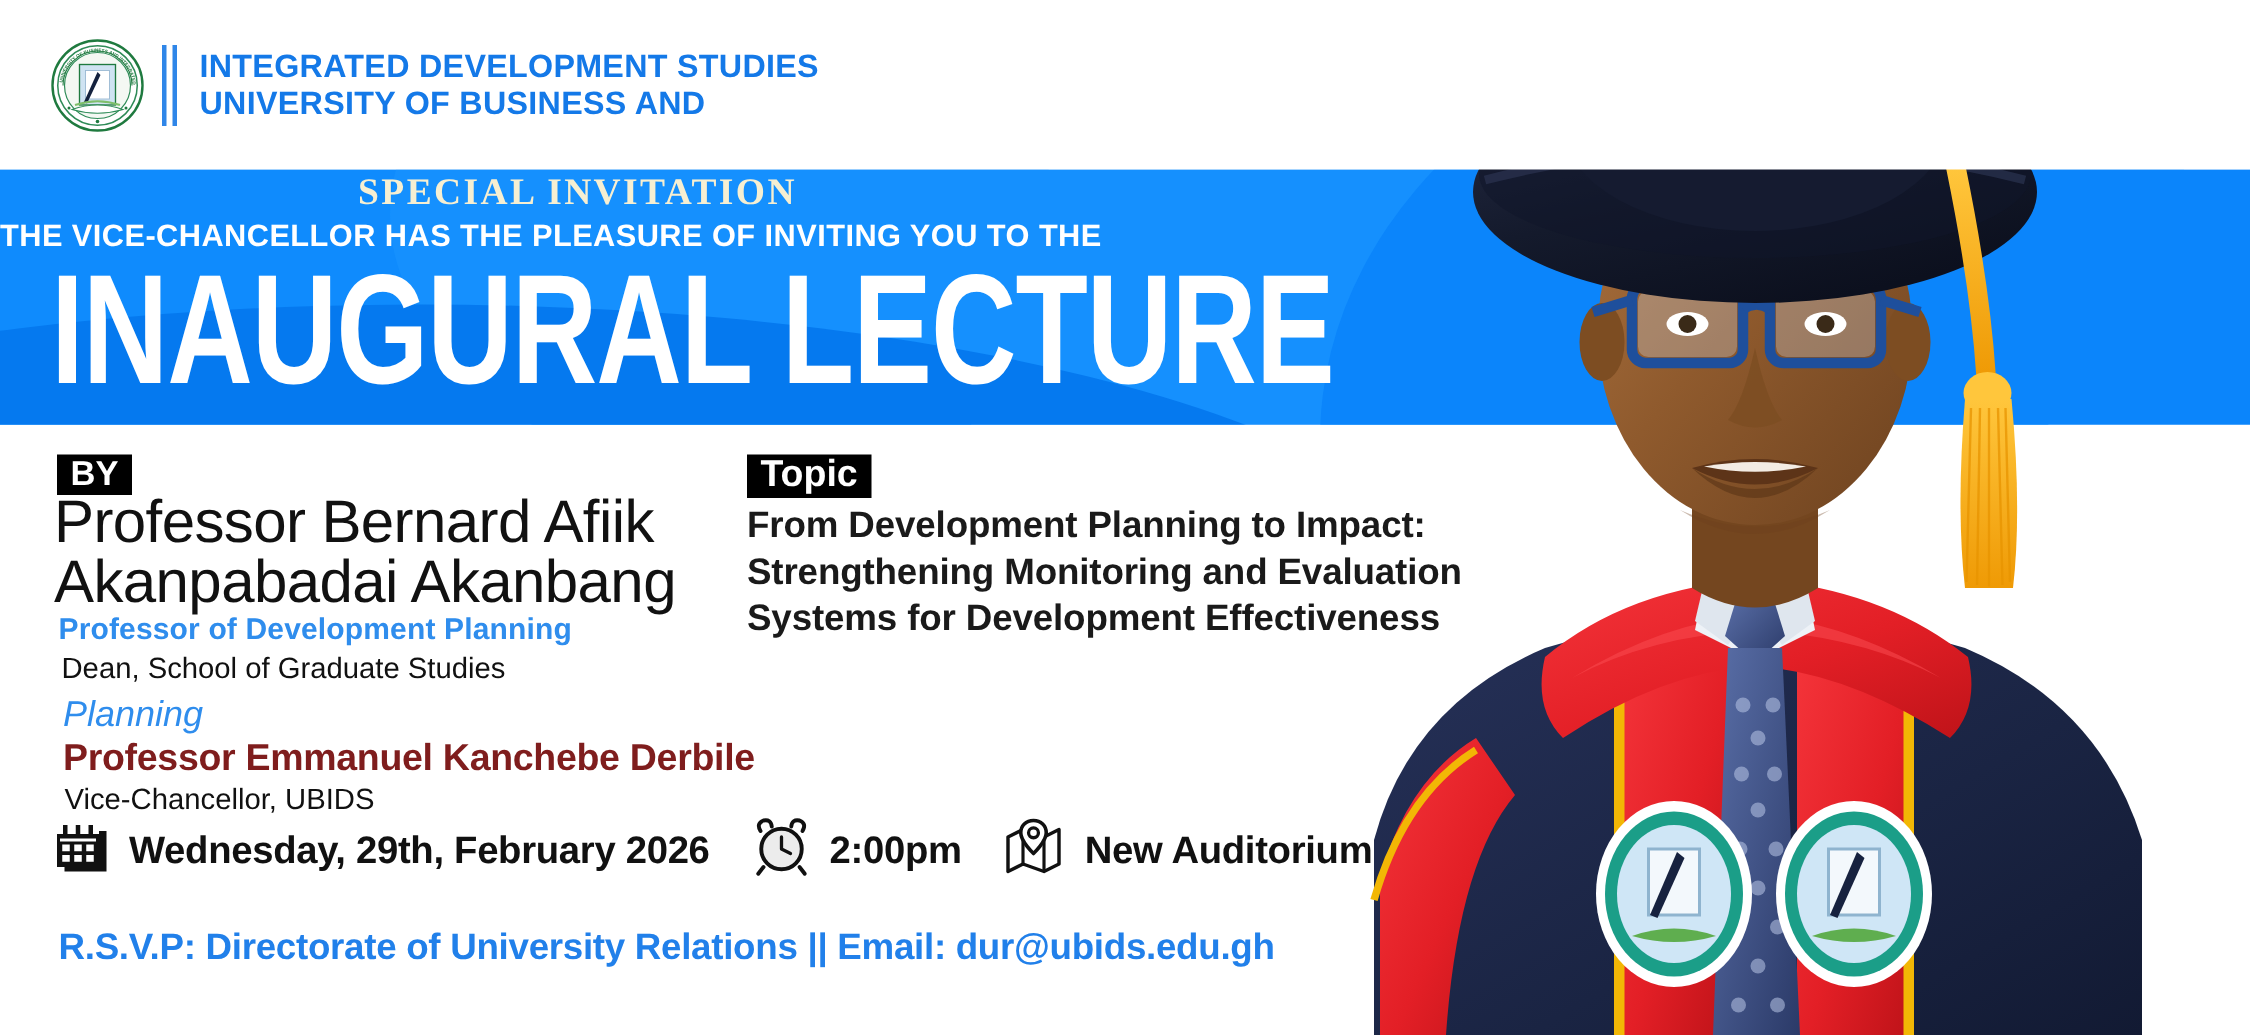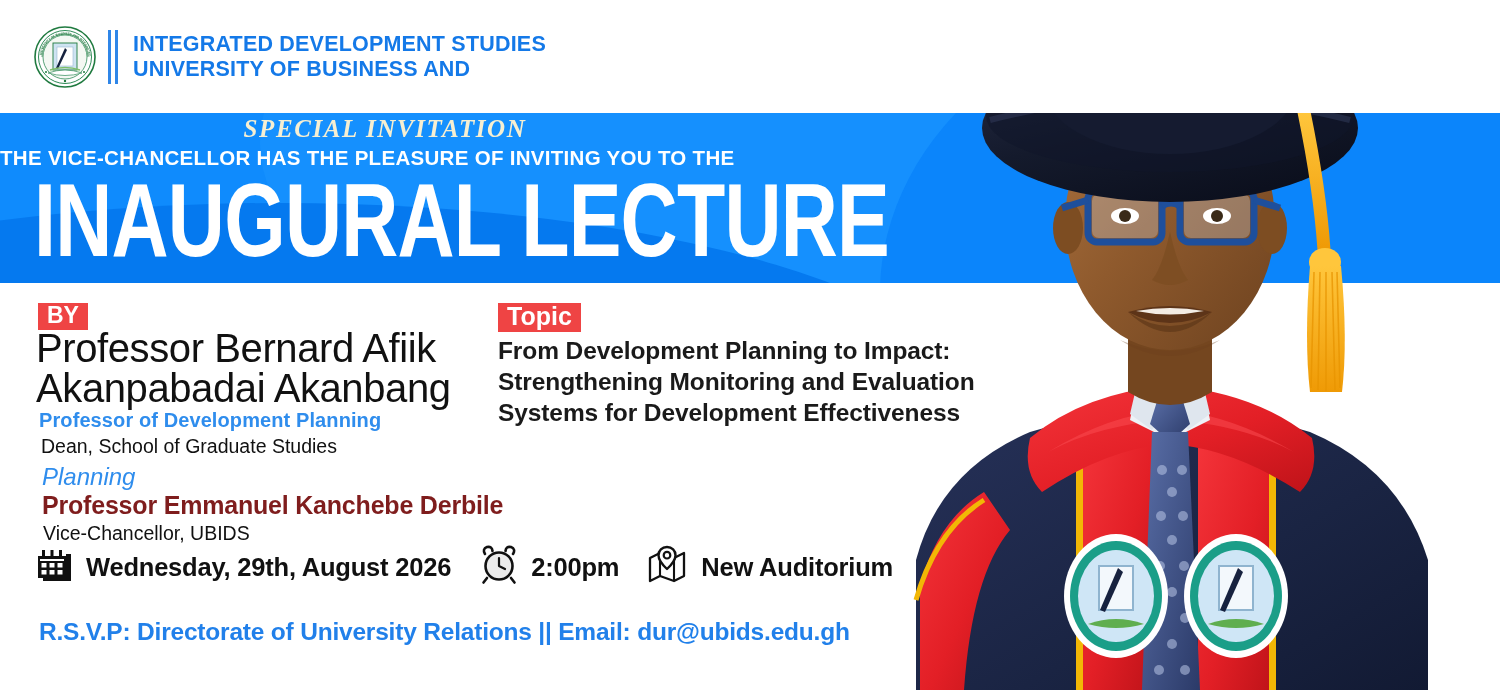--- a/index.html
+++ b/index.html
@@ -43,41 +43,41 @@
   }
   .banner .w1 { width:900px; height:640px; left:-200px; top:-300px; background:#0f8bfd; }
   .banner .w2 { width:1200px; height:520px; left:260px; top:-230px; background:#1590fe; }
   .banner .w3 { width:1400px; height:420px; left:-420px; top:90px;  background:#0579ef; }
   .banner .w4 { width:760px;  height:600px; left:880px; top:-120px; background:#0b85fb; }
 
   .special {
     position:absolute; left:0; top:115px; width:770px; text-align:center;
     color:#f6efd2; font-family:"Liberation Serif", serif;
     font-size:25px; font-weight:bold; letter-spacing:1.6px;
-    font-variant:small-caps; z-index:7; white-space:nowrap;font-style:italic;
+    font-variant:small-caps; z-index:7; white-space:nowrap;
   }
   .vcline {
     position:absolute; left:0; top:146px; width:760px; text-align:left;
     color:#ffffff; font-size:20.5px; font-weight:bold; letter-spacing:0.3px;
     z-index:7; white-space:nowrap;
   }
   .bigtitle {
     position:absolute; left:34px; top:168px; z-index:7;
     color:#ffffff; font-weight:bold;
     font-size:104px; line-height:104px;
     letter-spacing:-1px;
     transform:scaleX(0.76); transform-origin:left top;
     white-space:nowrap;
   }
 
   
   .content { position:absolute; left:0; top:283px; width:1040px; height:407px; z-index:7; }
 
   .badge {
-    display:inline-block; background:#ef4444; color:#ffffff;
+    display:inline-block; background:#000000; color:#ffffff;
     font-weight:bold; padding:1px 9px 3px 9px; line-height:1;
   }
   .by-badge { position:absolute; left:38px; top:20px; font-size:23px; }
   .topic-badge { position:absolute; left:498px; top:20px; font-size:25px; }
 
   .speaker-name {
     position:absolute; left:36px; top:45px; width:470px;
     color:#111111; font-size:40px; line-height:40px; font-weight:normal;
     letter-spacing:-0.4px;
   }
@@ -207,21 +207,21 @@
         <rect x="23" y="5" width="3" height="6" fill="#111111"></rect>
         <rect x="5.5" y="18" width="5" height="4.5" fill="#ffffff"></rect>
         <rect x="13.5" y="18" width="5" height="4.5" fill="#ffffff"></rect>
         <rect x="21.5" y="18" width="5" height="4.5" fill="#ffffff"></rect>
         <rect x="5.5" y="25" width="5" height="4.5" fill="#ffffff"></rect>
         <rect x="13.5" y="25" width="5" height="4.5" fill="#ffffff"></rect>
         <rect x="21.5" y="25" width="5" height="4.5" fill="#ffffff"></rect>
       </svg>
     </span>
     <span class="gap-a"></span>
-    <span class="txt">Wednesday, 29th, August 2026</span>
+    <span class="txt">Wednesday, 29th, February 2026</span>
 
     <span class="gap-b"></span>
     <span class="ic">
       <svg width="40" height="40" viewBox="0 0 40 40">
         <path d="M6 9 Q3 4 8 2 Q13 1 13.5 6" fill="none" stroke="#111111" stroke-width="2.6" stroke-linecap="round"></path>
         <path d="M34 9 Q37 4 32 2 Q27 1 26.5 6" fill="none" stroke="#111111" stroke-width="2.6" stroke-linecap="round"></path>
         <circle cx="20" cy="21" r="13.5" fill="#ececec" stroke="#111111" stroke-width="2.6"></circle>
         <path d="M20 13 L20 21 L26 24" fill="none" stroke="#111111" stroke-width="2.2" stroke-linecap="round" stroke-linejoin="round"></path>
         <path d="M8 33 L4.5 37.5" stroke="#111111" stroke-width="2.6" stroke-linecap="round"></path>
         <path d="M32 33 L35.5 37.5" stroke="#111111" stroke-width="2.6" stroke-linecap="round"></path>

